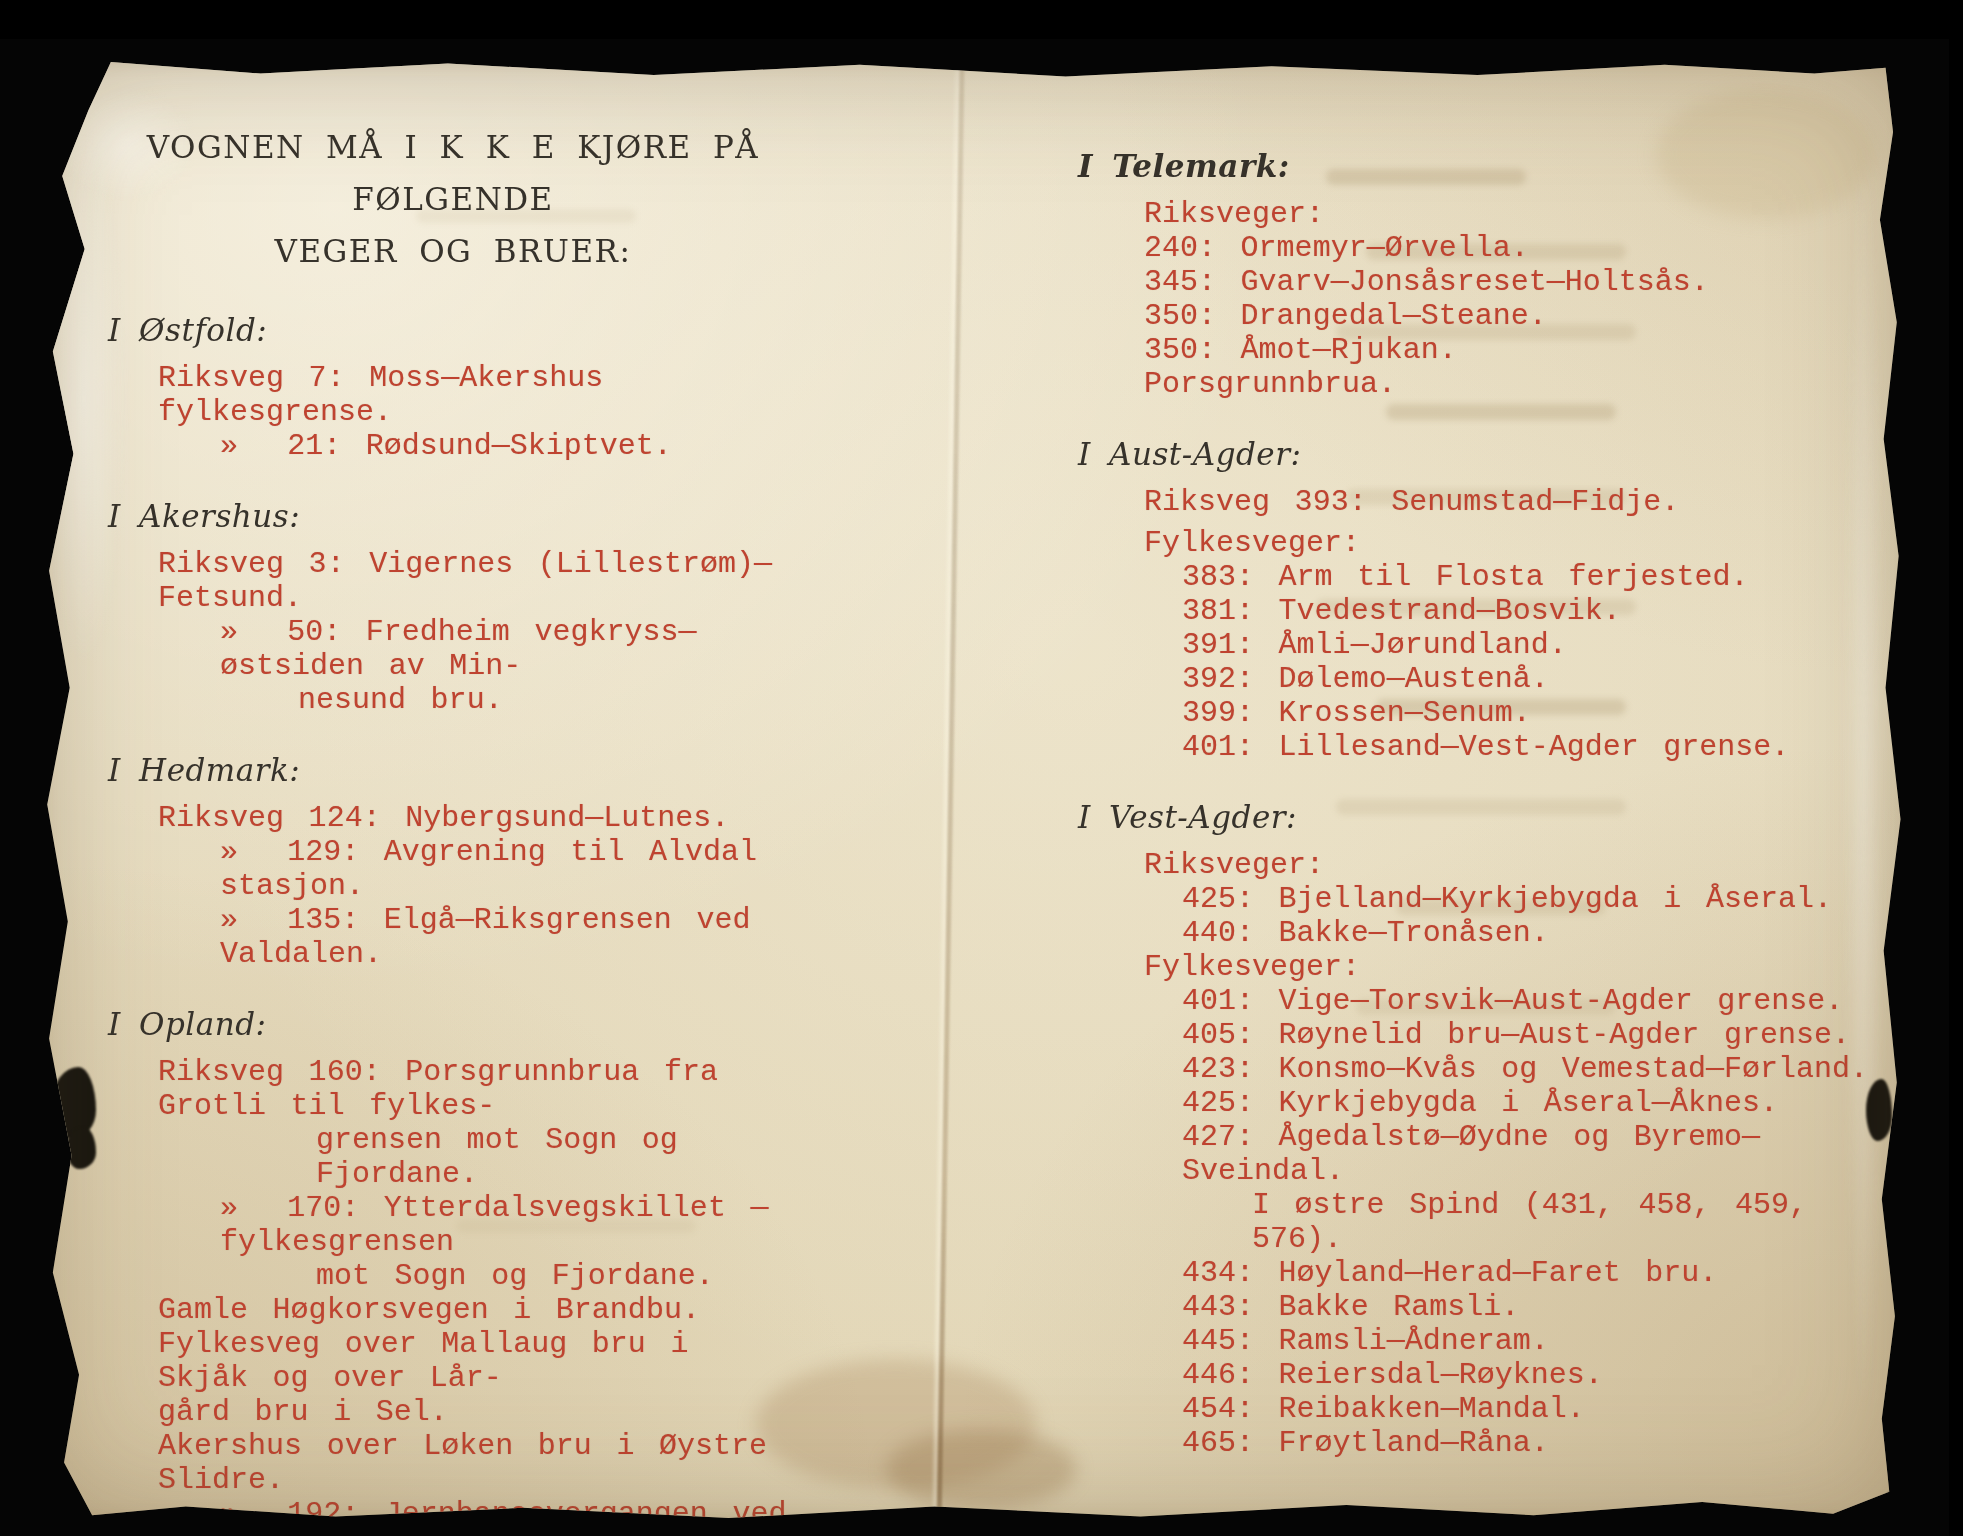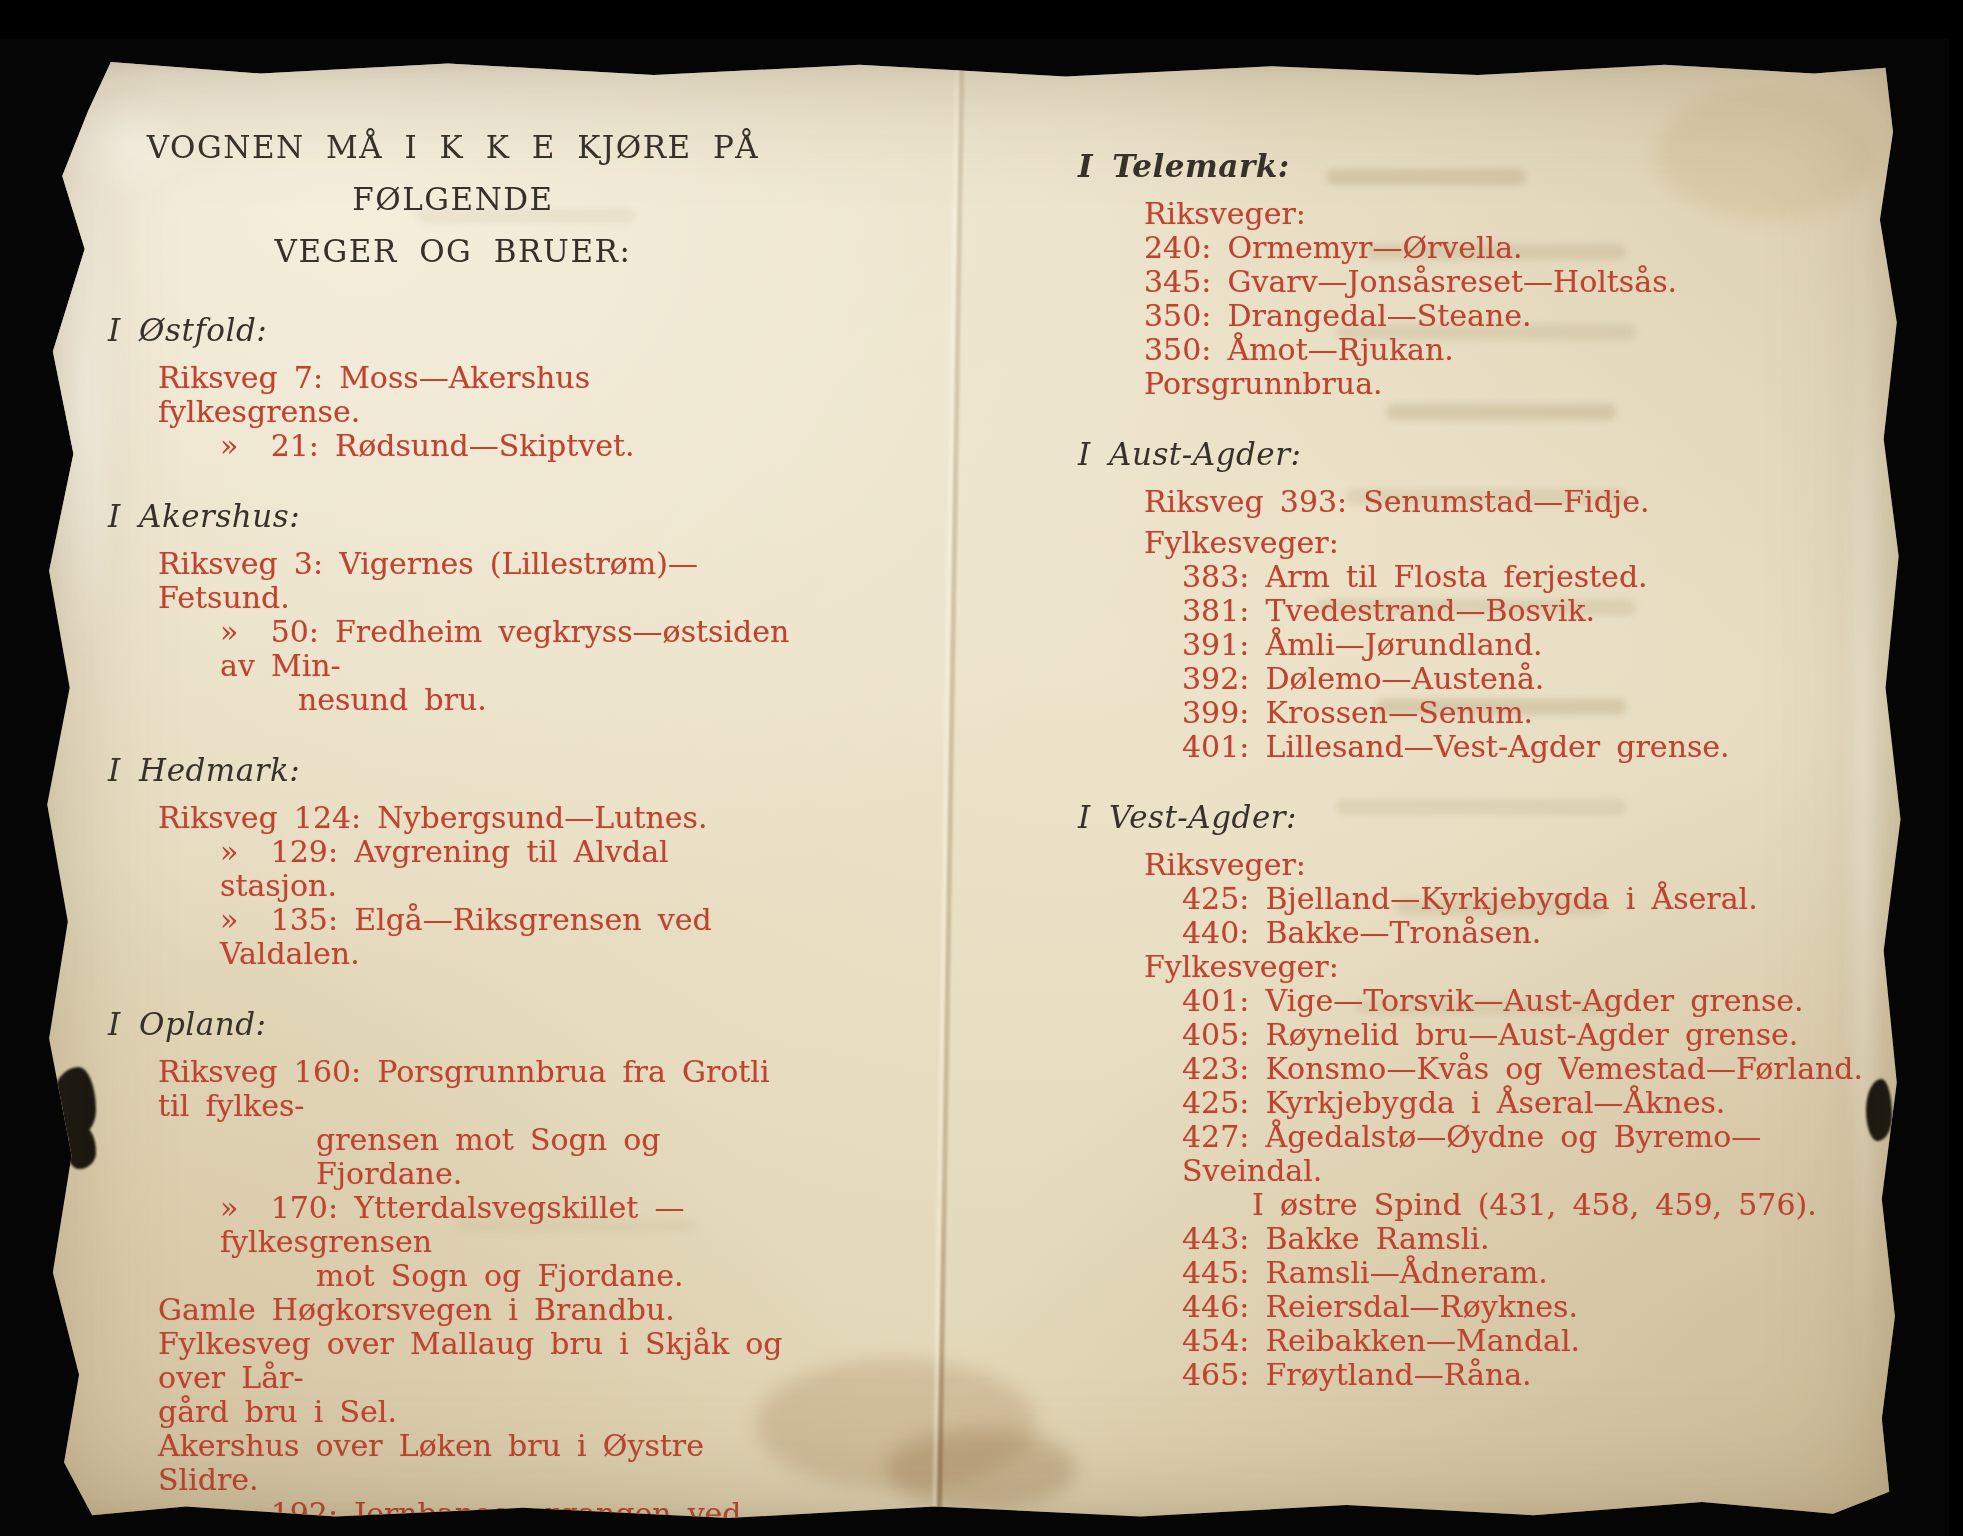--- a/index.html
+++ b/index.html
@@ -21,21 +21,21 @@
     box-shadow:-4px 0 3px rgba(255,250,235,.45);transform:rotate(.9deg);filter:blur(1px);}
   .col{position:absolute;}
   .col-left{left:72px;top:62px;width:690px;}
   .col-right{left:1042px;top:88px;width:810px;}
   .page-title{font-size:31px;line-height:52px;letter-spacing:1.5px;word-spacing:10px;
     text-align:center;color:var(--black,#36322b);margin-bottom:26px;}
   .heading{font-style:italic;font-size:31px;line-height:38px;margin:34px 0 12px;
     color:var(--black,#36322b);letter-spacing:.5px;word-spacing:8px;}
   .section:first-child .heading{margin-top:0;font-weight:bold;}
   .line{font-size:30px;line-height:34px;white-space:pre-wrap;word-spacing:.22em;
-    text-shadow:0 0 1px rgba(120,60,40,.25);}
+    text-shadow:0 0 1px rgba(120,60,40,.25);font-family:Liberation Mono, monospace;}
   .ink-red{color:var(--red,#bf4330);}
   .gap{margin-top:7px;}
   .col-left .in1{padding-left:50px}
   .col-left .in2{padding-left:112px}
   .col-left .in3{padding-left:190px}
   .col-left .in4{padding-left:208px}
   .col-right .in1{padding-left:66px}
   .col-right .in2{padding-left:104px}
   .col-right .in3{padding-left:174px}
   .ghost{position:absolute;background:rgba(173,152,112,.30);filter:blur(3px);
@@ -143,20 +143,21 @@
           <div class="line in1 ink-red">Riksveger:</div>
           <div class="line in2 ink-red">425: Bjelland—Kyrkjebygda i Åseral.</div>
           <div class="line in2 ink-red">440: Bakke—Tronåsen.</div>
           <div class="line in1 ink-red">Fylkesveger:</div>
           <div class="line in2 ink-red">401: Vige—Torsvik—Aust-Agder grense.</div>
           <div class="line in2 ink-red">405: Røynelid bru—Aust-Agder grense.</div>
           <div class="line in2 ink-red">423: Konsmo—Kvås og Vemestad—Førland.</div>
           <div class="line in2 ink-red">425: Kyrkjebygda i Åseral—Åknes.</div>
           <div class="line in2 ink-red">427: Ågedalstø—Øydne og Byremo—Sveindal.</div>
           <div class="line in3 ink-red">I østre Spind (431, 458, 459, 576).</div>
+          <div class="line in2 ink-red">434: Høyland—Herad—Faret bru.</div>
           <div class="line in2 ink-red">443: Bakke Ramsli.</div>
           <div class="line in2 ink-red">445: Ramsli—Ådneram.</div>
           <div class="line in2 ink-red">446: Reiersdal—Røyknes.</div>
           <div class="line in2 ink-red">454: Reibakken—Mandal.</div>
           <div class="line in2 ink-red">465: Frøytland—Råna.</div>
         </div>
       </div>
 
     <div class="vignette"></div>
   </div>

